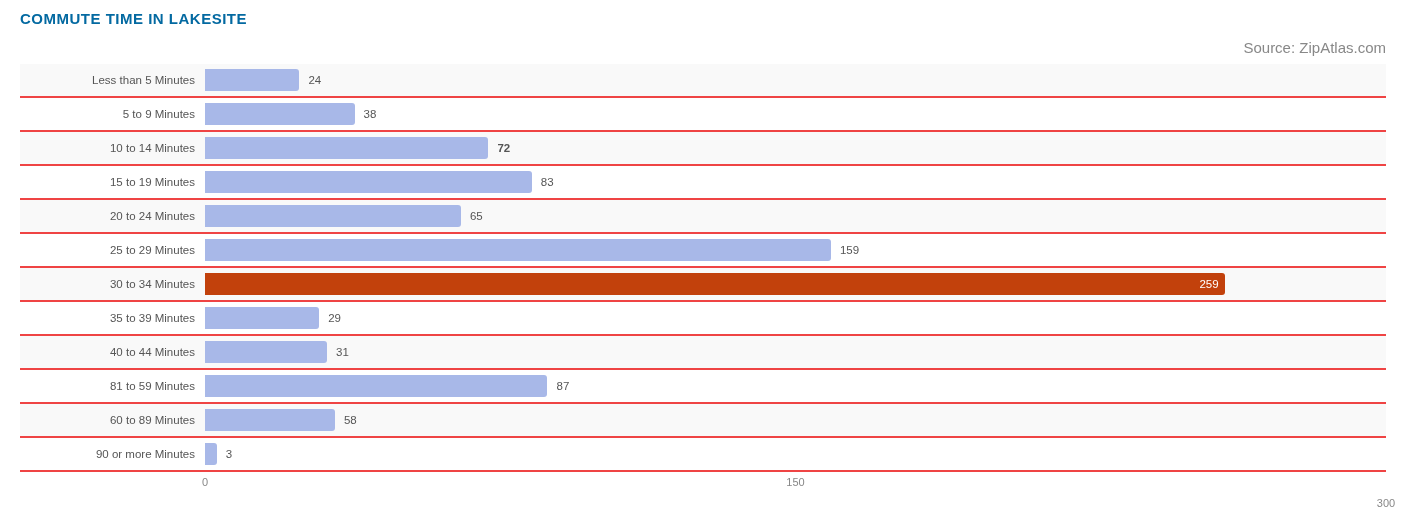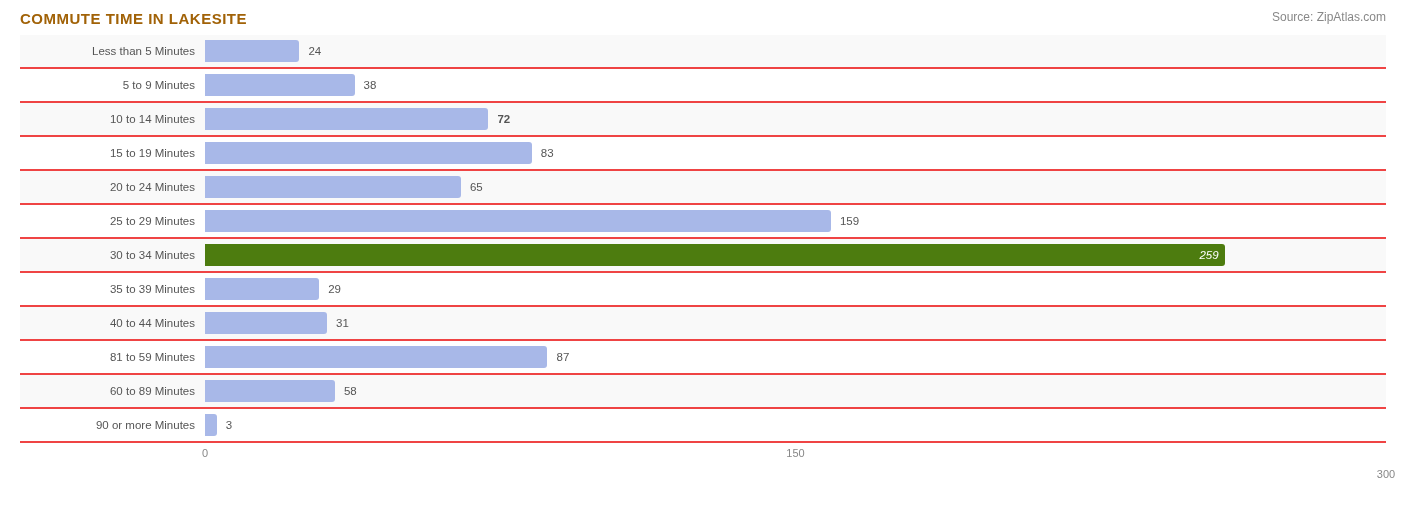--- a/index.html
+++ b/index.html
@@ -13,26 +13,27 @@
     .header {
       display: flex;
       justify-content: space-between;
       align-items: flex-start;
       margin-bottom: 8px;
     }
     .title {
       font-size: 15px;
       font-weight: bold;
       text-transform: uppercase;
-      color: #a16207;
+      color: #0369a1;
       letter-spacing: 0.5px;
     }
     .source {
-      font-size: 12px;
+      font-size: 15px;
       color: #888;
+      margin-top: 29px;
     }
     .chart-area {
       width: 100%;
       position: relative;
     }
     .bar-row {
       display: flex;
       align-items: center;
       height: 34px;
       border-bottom: 2px solid #ef4444;
@@ -62,22 +63,21 @@
     }
     .bar {
       height: 22px;
       border-radius: 0 3px 3px 0;
       background: #a8b8e8;
       position: relative;
       display: flex;
       align-items: center;
     }
     .bar.highlighted {
-      background: #4d7c0f;
-      font-style: italic;
+      background: #c2410c;
     }
     .bar-value {
       font-size: 11.5px;
       color: #555;
       margin-left: 5px;
       white-space: nowrap;
       position: absolute;
       left: 100%;
       padding-left: 4px;
     }

